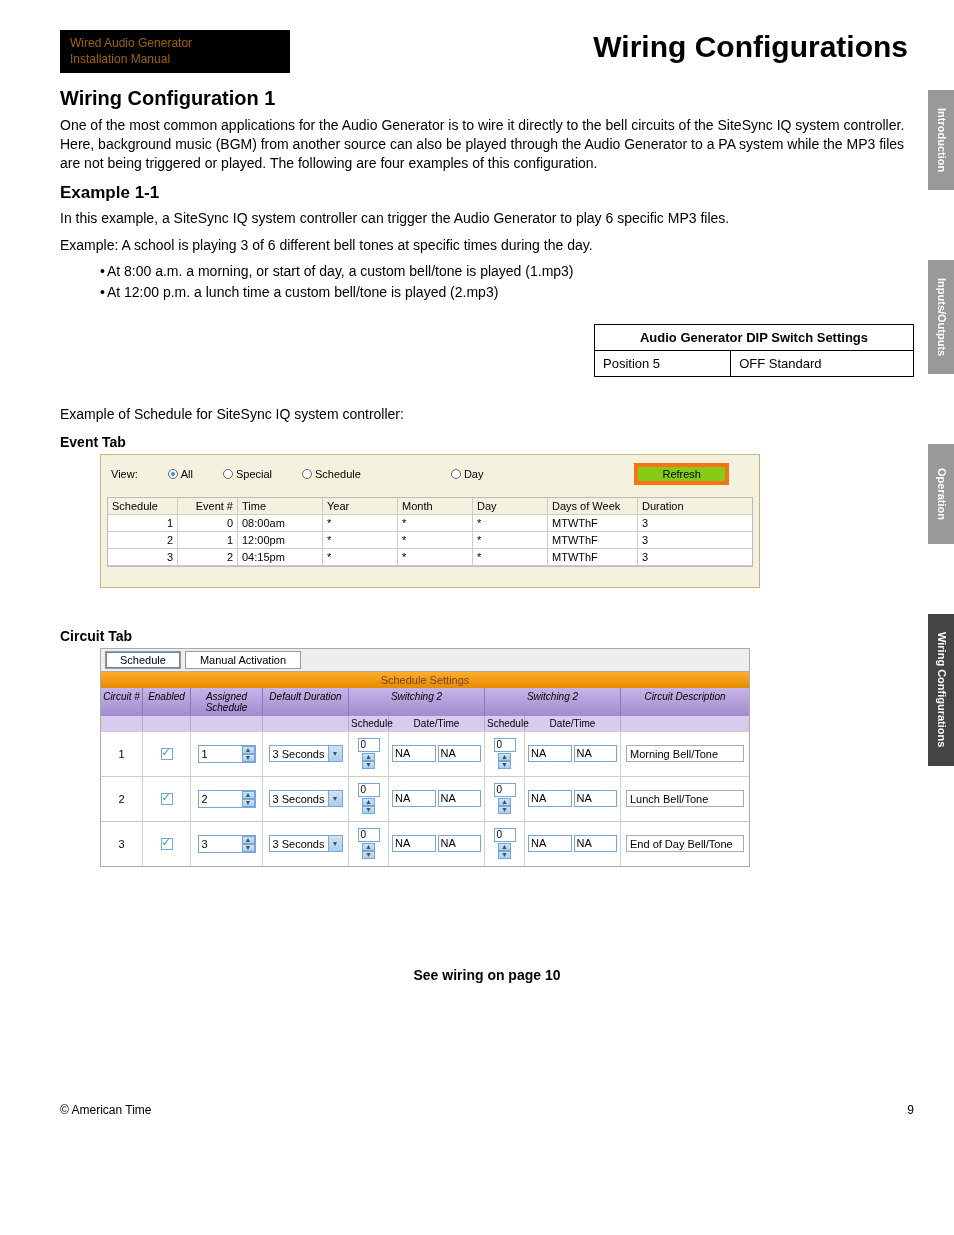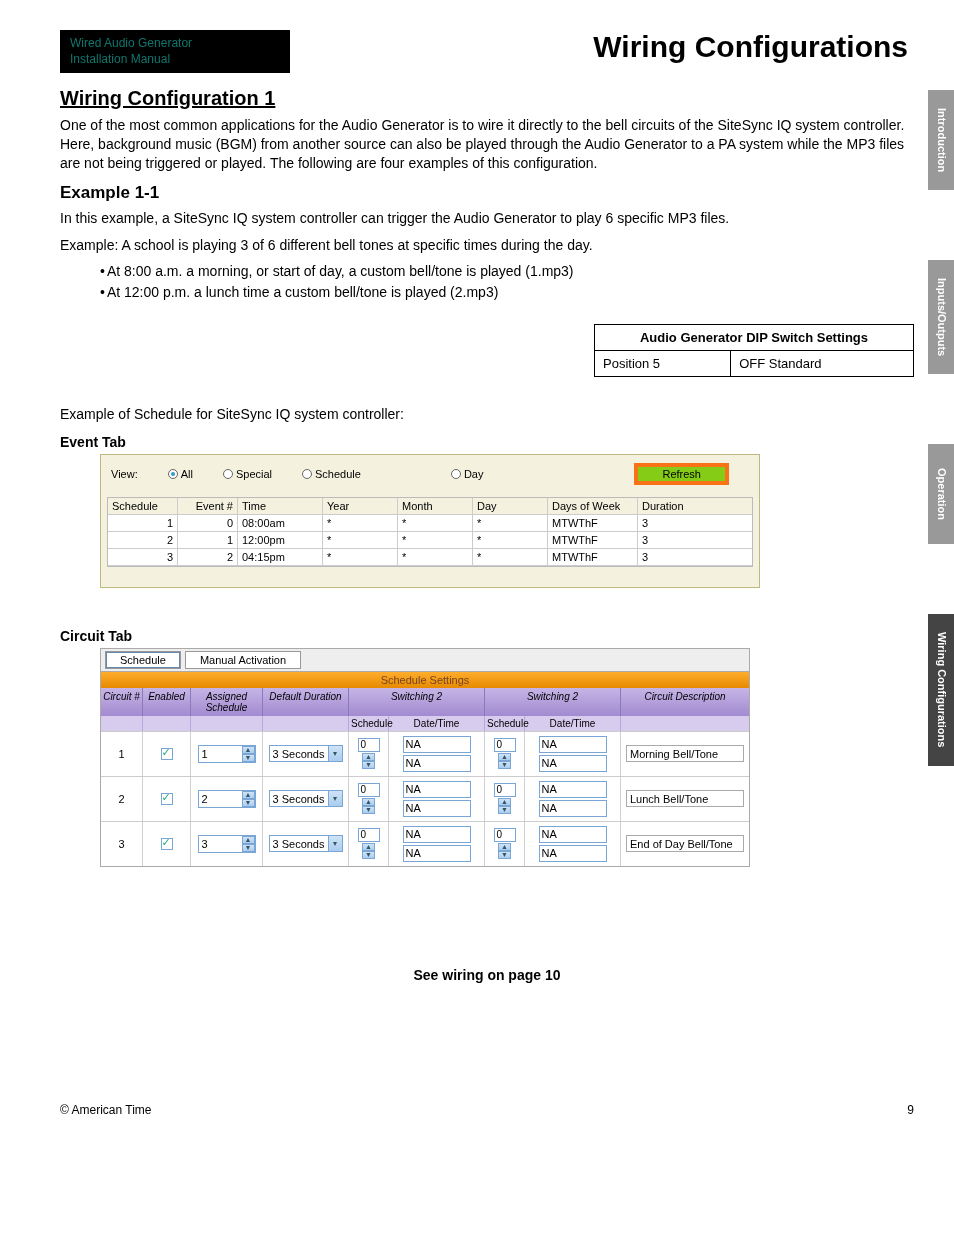--- a/index.html
+++ b/index.html
@@ -17,21 +17,21 @@
     padding: 30px 40px 20px 60px;
     position: relative;
   }
   .header-row {
     display: flex;
     align-items: flex-start;
     margin-bottom: 14px;
   }
   .doc-tag {
     background: #000;
-    color: #0f766e;
+    color: #a16207;
     font-size: 12px;
     padding: 6px 10px 6px 10px;
     width: 230px;
     line-height: 1.3;
   }
   .page-title {
     flex: 1;
     text-align: right;
     font-size: 30px;
     font-weight: bold;
@@ -50,21 +50,21 @@
     color: #fff;
     font-size: 11px;
     font-weight: bold;
     writing-mode: vertical-rl;
     text-align: center;
     padding: 18px 6px;
     width: 26px;
     min-height: 100px;
   }
   .side-tab.active { background: #444; }
-  h2 { font-size: 20px; margin: 10px 0 6px 0; text-decoration: underline; }
+  h2 { font-size: 20px; margin: 10px 0 6px 0; }
   h3 { font-size: 17px; margin: 10px 0 6px 0; }
   p { font-size: 14px; margin: 4px 0 8px 0; line-height: 1.35; }
   ul.bullets { margin: 4px 0 12px 40px; padding: 0; list-style: none; }
   ul.bullets li { margin: 5px 0; font-size: 14px; }
   ul.bullets li::before { content: "•"; margin-right: 2px; }
 
   
   .dip-wrap { display:flex; justify-content:flex-end; margin: 24px 0 28px 0;}
   .dip-table { border-collapse: collapse; width: 320px; }
   .dip-table th { border:1px solid #000; font-size:13px; font-weight:bold; padding:5px 8px; text-align:center; }
@@ -126,21 +126,21 @@
   .ct-row > div:last-child{border-right:none;}
   .sp-input{display:inline-flex;align-items:center;width:58px;border:1px solid #7aa6d6;background:#fff;font-size:11px;}
   .sp-input .v{flex:1;text-align:left;padding:0 3px;}
   .sp-ar{display:flex;flex-direction:column;}
   .sp-ar span{width:13px;height:8px;background:linear-gradient(#cfe3f7,#aacdee);border:1px solid #7aa6d6;font-size:7px;line-height:6px;text-align:center;color:#356;}
   .cb{width:12px;height:12px;border:1px solid #7aa6d6;background:#fff;position:relative;}
   .cb.checked::after{content:"✓";position:absolute;top:-3px;left:0;font-size:11px;color:#2a7;}
   .dd{display:inline-flex;align-items:center;border:1px solid #7aa6d6;background:#fff;font-size:11px;height:17px;}
   .dd .v{padding:0 3px 0 3px;width:58px;text-align:left;}
   .dd .ar{width:14px;height:15px;background:linear-gradient(#cfe3f7,#aacdee);border-left:1px solid #7aa6d6;font-size:8px;line-height:15px;color:#356;}
-  .na-cell{display:flex;flex-direction:column;gap:2px;align-items:center;width:100%;}
+  .na-cell{display:flex;flex-direction:row;gap:2px;align-items:flex-start;width:100%;}
   .na-box{border:1px solid #7aa6d6;background:#fff;padding:0 2px;width:68px;text-align:left;font-size:11px;height:17px;line-height:15px;}
   .desc-box{border:1px solid #aaa;background:#fff;font-size:11px;padding:1px 3px;width:118px;text-align:left;height:17px;line-height:15px;}
   .sw-num{display:flex;flex-direction:column;align-items:center;gap:1px;}
   .num-inp{border:1px solid #7aa6d6;background:#fff;width:22px;height:14px;font-size:10px;line-height:12px;text-align:left;padding-left:2px;}
 
   .see-wiring{text-align:center;font-weight:bold;font-size:14px;margin-top:100px;}
   .footer{display:flex;justify-content:space-between;font-size:12px;margin-top:120px;}
 </style>
 </head>
 <body>

